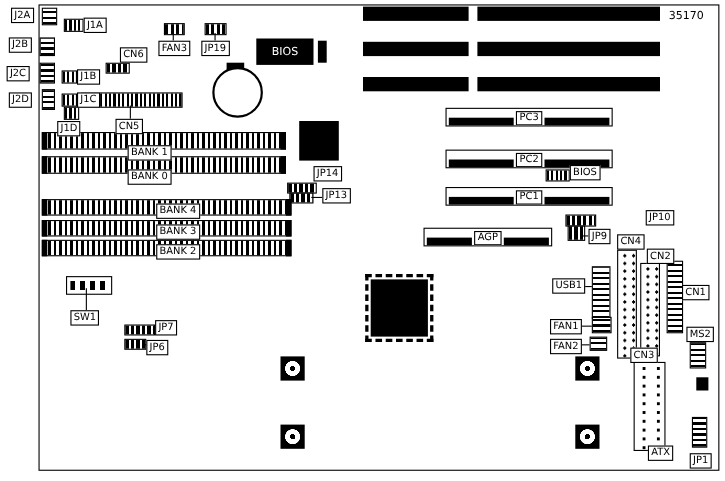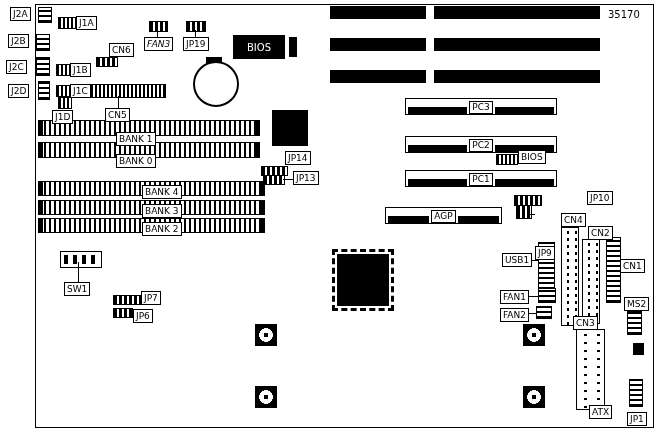--- a/index.html
+++ b/index.html
@@ -154,32 +154,32 @@
   <div class="lbl" style="left:10px;top:7px;">J2A</div>
   <div class="lbl" style="left:76px;top:16px;">J1A</div>
   <div class="lbl" style="left:8px;top:34px;">J2B</div>
   <div class="lbl" style="left:109px;top:43px;">CN6</div>
   <div class="lbl" style="left:6px;top:60px;">J2C</div>
   <div class="lbl" style="left:70px;top:63px;">J1B</div>
   <div class="lbl" style="left:8px;top:84px;">J2D</div>
   <div class="lbl" style="left:70px;top:84px;">J1C</div>
   <div class="lbl" style="left:52px;top:110px;">J1D</div>
   <div class="lbl" style="left:105px;top:108px;">CN5</div>
-  <div class="lbl" style="left:144px;top:37px;font-style:italic;">FAN3</div>
+  <div class="lbl" style="left:144px;top:37px;">FAN3</div>
   <div class="lbl" style="left:183px;top:37px;">JP19</div>
   <div class="lbl" style="left:116px;top:132px;">BANK 1</div>
   <div class="lbl" style="left:116px;top:154px;">BANK 0</div>
   <div class="lbl" style="left:142px;top:185px;">BANK 4</div>
   <div class="lbl" style="left:142px;top:204px;">BANK 3</div>
   <div class="lbl" style="left:142px;top:222px;">BANK 2</div>
   <div class="lbl" style="left:285px;top:151px;">JP14</div>
   <div class="lbl" style="left:293px;top:171px;">JP13</div>
   <div class="lbl" style="left:518px;top:150px;">BIOS</div>
   <div class="lbl" style="left:541px;top:191px;margin-left:46px;">JP10</div>
-  <div class="lbl" style="left:535px;top:208px;margin-top:38px;">JP9</div>
+  <div class="lbl" style="left:535px;top:208px;">JP9</div>
   <div class="lbl" style="left:561px;top:213px;">CN4</div>
   <div class="lbl" style="left:588px;top:226px;">CN2</div>
   <div class="lbl" style="left:502px;top:253px;">USB1</div>
   <div class="lbl" style="left:620px;top:259px;">CN1</div>
   <div class="lbl" style="left:500px;top:290px;">FAN1</div>
   <div class="lbl" style="left:500px;top:308px;">FAN2</div>
   <div class="lbl" style="left:624px;top:297px;">MS2</div>
   <div class="lbl" style="left:573px;top:316px;">CN3</div>
   <div class="lbl" style="left:64px;top:282px;">SW1</div>
   <div class="lbl" style="left:141px;top:291px;">JP7</div>

